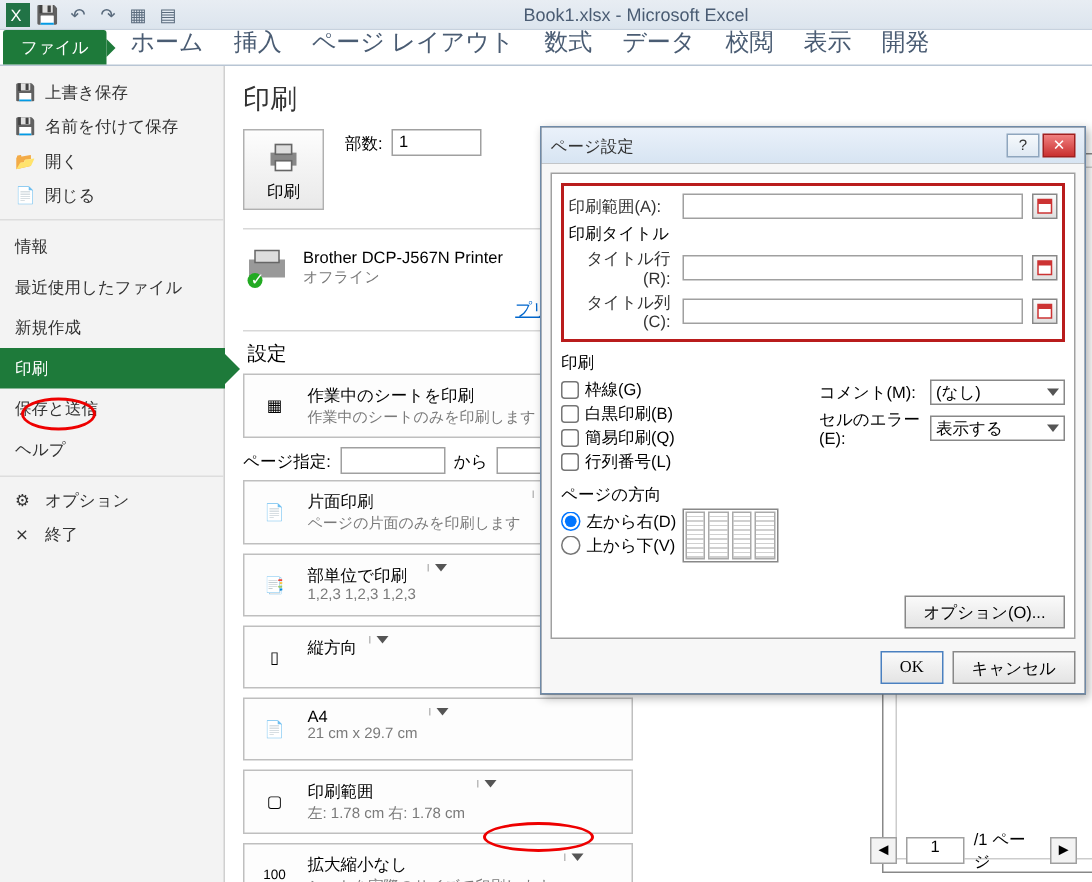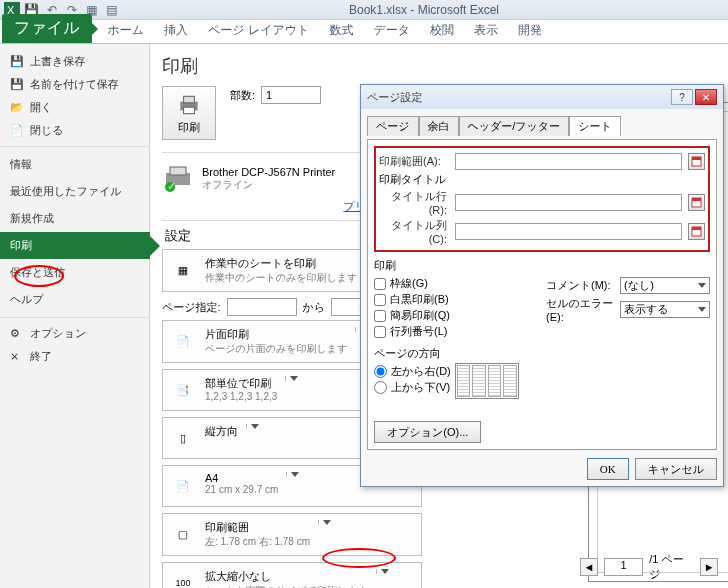--- a/index.html
+++ b/index.html
@@ -1,23 +1,23 @@
 <!DOCTYPE html>
 <html><head>
 <meta charset="utf-8">
 <style>
 * { box-sizing: border-box; margin: 0; padding: 0; font-family: "Meiryo UI", "MS PGothic", sans-serif; font-size: 11px; }
 body { width: 728px; height: 588px; background: #fff; position: relative; overflow: hidden; }
 .titlebar { height: 20px; background: linear-gradient(#e8edf3,#dce5ee); display: flex; align-items: center; padding: 0 4px; gap: 4px; border-bottom: 1px solid #c7d2de;}
 .qat-icon { width: 16px; height: 16px; display: inline-flex; align-items: center; justify-content: center; font-size: 12px; color: #5a6b7d;}
 .titlebar-title { flex: 1; text-align: center; color: #4a5c73; font-size: 12px; }
 .ribbon-tabs { height: 24px; background: #fff; display: flex; align-items: flex-end; border-bottom: 1px solid #b8c5d4; padding-left: 2px;}
-.tab-file { background: #1e7a3a; color: #fff; padding: 4px 12px; font-size: 16px; border-radius: 2px 2px 0 0; margin-right: 6px; position: relative;}
+.tab-file { background: #1e7a3a; color: #fff; padding: 4px 12px; font-size: 11px; border-radius: 2px 2px 0 0; margin-right: 6px; position: relative;}
 .tab-file::after { content:""; position:absolute; right:-6px; top:50%; transform:translateY(-50%); border-left:6px solid #1e7a3a; border-top:6px solid transparent; border-bottom:6px solid transparent;}
-.rtab { padding: 4px 10px; color: #4a5c73; font-size: 12px;}
+.rtab { padding: 4px 10px; color: #4a5c73; font-size: 16px;}
 .main { display: flex; height: 544px; }
 .side { width: 150px; background: #f3f3f3; border-right: 1px solid #d0d0d0; padding-top: 6px;}
 .side-item { display: flex; align-items: center; padding: 4px 10px; color: #333; gap: 6px;}
 .side-sep { height: 1px; background: #ddd; margin: 4px 0;}
 .side-head { padding: 6px 10px; color: #333; font-weight: normal;}
 .side-print { background: #1e7a3a; color: #fff; padding: 6px 10px; position: relative; margin-right:-1px;}
 .side-print::after { content:""; position:absolute; right:-10px; top:50%; transform:translateY(-50%); border-left:10px solid #1e7a3a; border-top:10px solid transparent; border-bottom:10px solid transparent;}
 .circle-red { border: 2px solid #e00; border-radius: 50%; position: absolute; pointer-events:none;}
 .content { flex: 1; padding: 10px 12px; position: relative; overflow:hidden;}
 .print-title { font-size: 18px; color: #333; margin-bottom: 8px;}
@@ -64,21 +64,21 @@
 .left-checks{width:140px;}
 .right-opts{flex:1;}
 .rop{display:flex;align-items:center;gap:4px;margin:2px 0;}
 .rop .lbl{width:70px;font-size:11px;}
 .combo{flex:1;height:17px;border:1px solid #888;background:#fff;padding:0 3px;display:flex;align-items:center;justify-content:space-between;}
 .radio-row{display:flex;align-items:center;gap:4px;font-size:11px;margin:1px 0;}
 .order-img{width:64px;height:36px;border:1px solid #888;margin-left:4px;display:inline-flex;}
 .order-img div{flex:1;border:1px solid #aaa;margin:1px;background:repeating-linear-gradient(#fff,#fff 2px,#d0d0d0 2px,#d0d0d0 3px);}
 .btn{height:22px;padding:0 12px;border:1px solid #888;background:linear-gradient(#fafafa,#e4e4e4);font-size:11px;}
 .btn-row{display:flex;justify-content:flex-end;gap:6px;margin-top:8px;}
-.opt-row{display:flex;justify-content:flex-start;margin-top:22px;}
+.opt-row{display:flex;justify-content:flex-end;margin-top:22px;}
 .si-ico{width:14px;height:14px;display:inline-block;}
 .arrow{width:0;height:0;border-left:4px solid transparent;border-right:4px solid transparent;border-top:5px solid #555;display:inline-block;margin-left:3px;}
 .drop-side{display:flex;align-items:center;justify-content:center;width:14px;border-left:1px solid #bbb;}
 </style>
 </head>
 <body>
 
 <div class="titlebar">
   <span class="qat-icon">
       <svg viewBox="0 0 16 16">
@@ -274,26 +274,20 @@
 <div class="circle-red" style="left:322px; top:548px; width:74px; height:20px;"></div>
 
 <div class="dlg">
   <div class="dlg-title">
     <span>ページ設定</span>
     <span class="gap"></span>
     <span class="win-btn">?</span>
     <span class="win-btn win-close">✕</span>
   </div>
   <div class="dlg-body">
-    <div class="dlg-tabs">
-      <div class="dtab">ページ</div>
-      <div class="dtab">余白</div>
-      <div class="dtab">ヘッダー/フッター</div>
-      <div class="dtab active">シート</div>
-    </div>
     <div class="dlg-panel">
       <div class="redbox">
         <div class="frow">
           <span class="flabel">印刷範囲(A):</span>
           <span class="finput"></span>
           <span class="mini-btn">
               <svg width="11" height="11">
                 <rect x="1" y="1" width="9" height="9" fill="#fff" stroke="#c33"></rect>
                 <rect x="1" y="1" width="9" height="3" fill="#c33"></rect>
               </svg>

